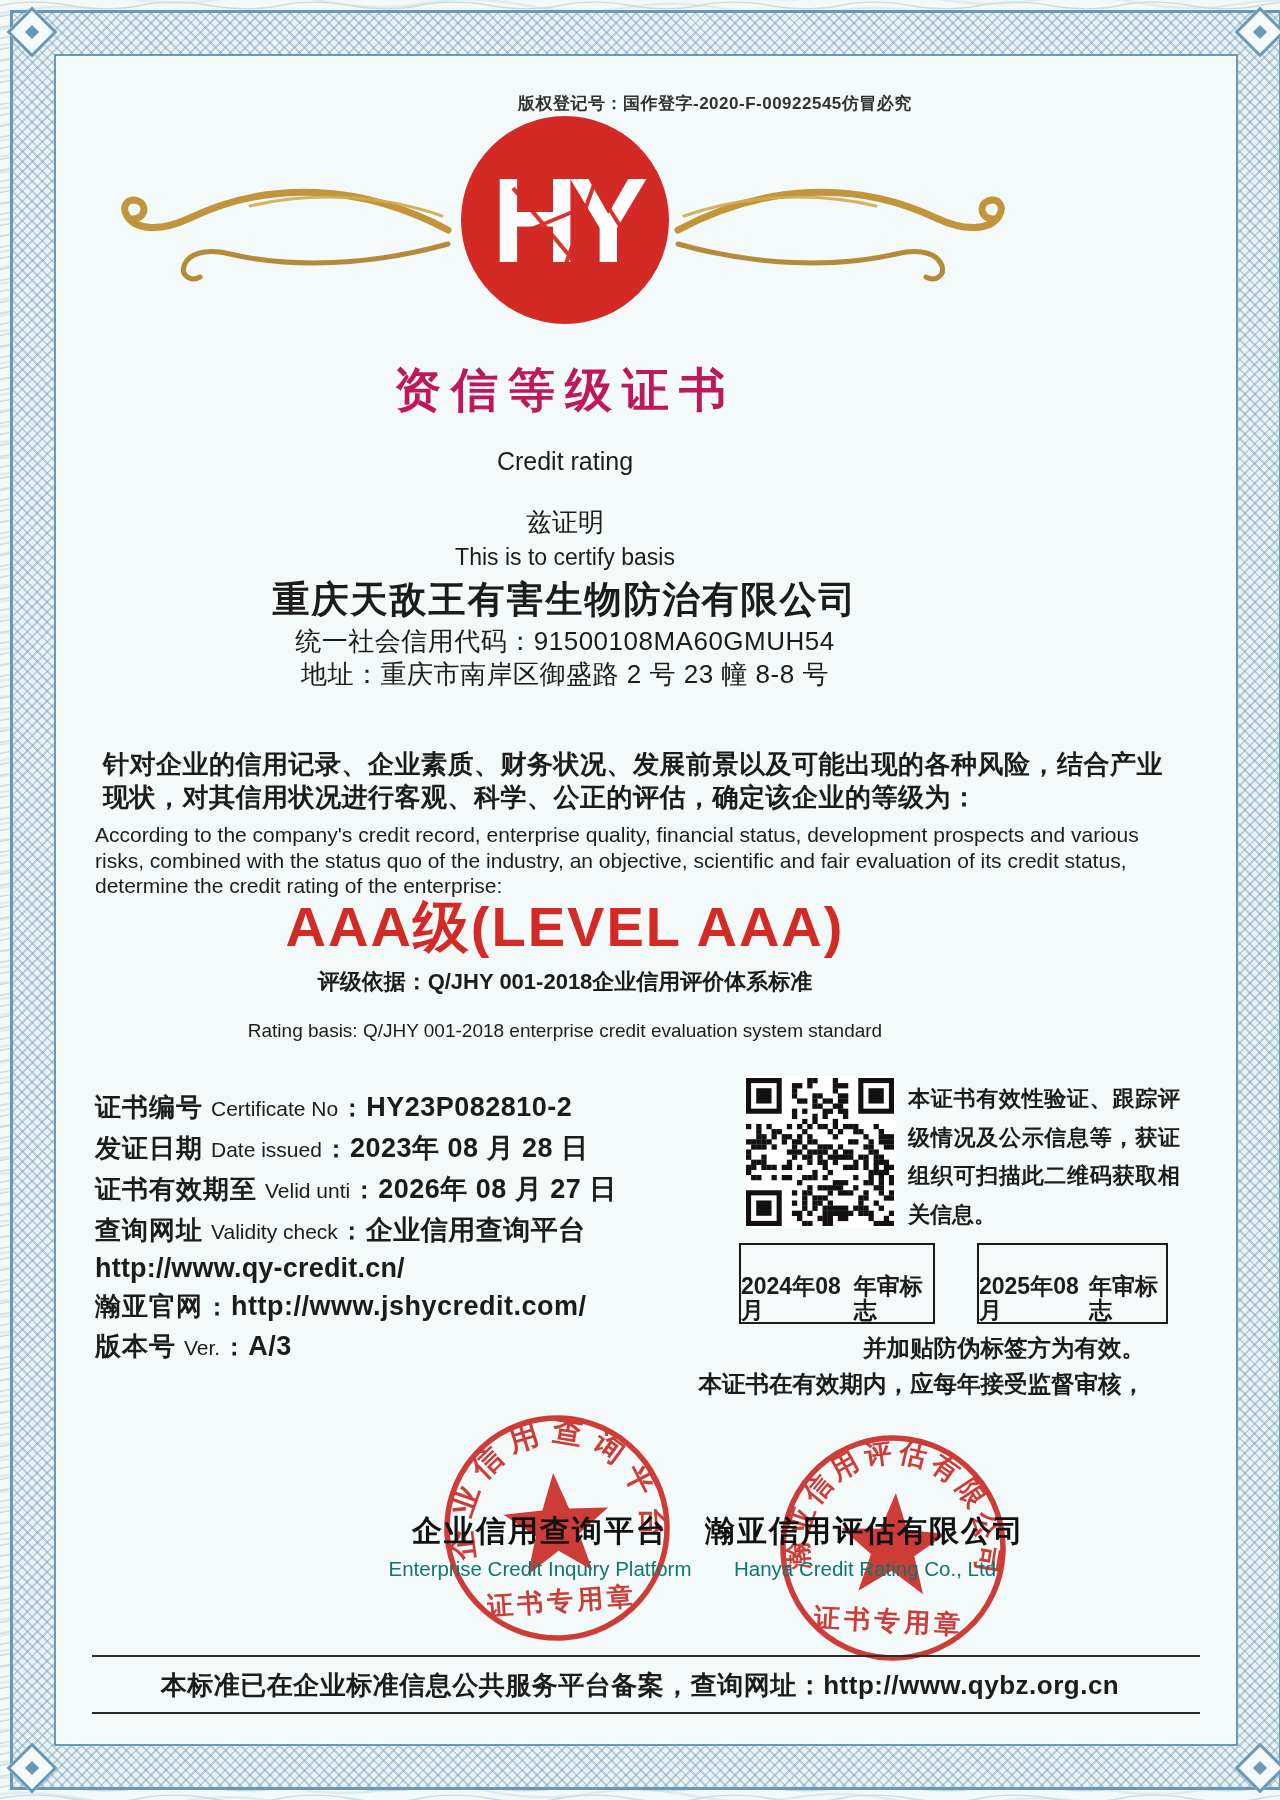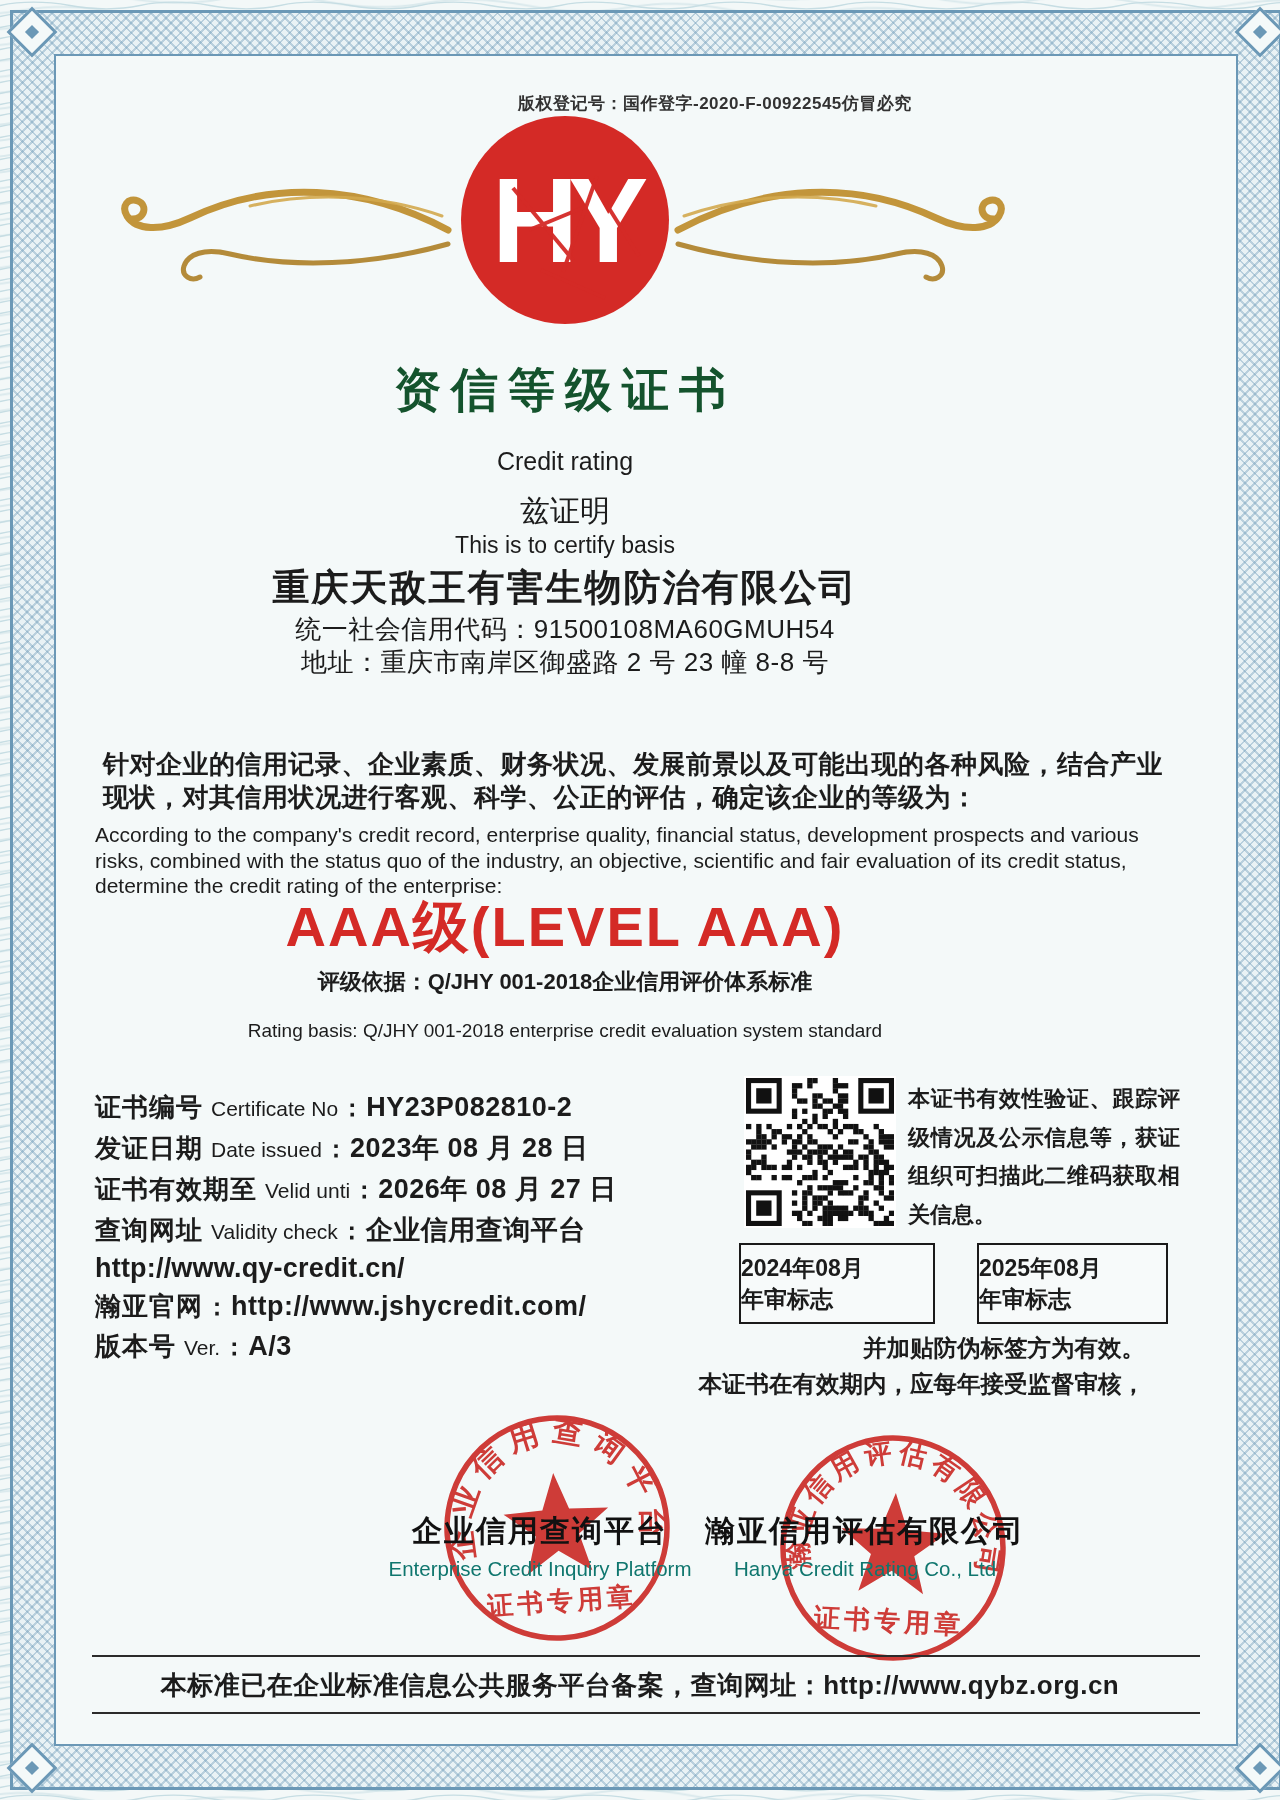--- a/index.html
+++ b/index.html
@@ -20,23 +20,23 @@
   .d-tl{left:14px;top:14px}.d-tr{right:14px;top:14px}.d-bl{left:14px;bottom:14px}.d-br{right:14px;bottom:14px}
 
   .copyright{position:absolute;left:518px;top:92px;font-size:17px;font-weight:600;color:#323232;letter-spacing:.5px;}
 
   .logo{position:absolute;left:455px;top:110px;}
   .flourish{position:absolute;top:168px;}
   .fl-left{left:118px;}
   .fl-right{left:672px;transform:scaleX(-1);}
 
   .top-center{position:absolute;left:70px;top:362px;width:990px;text-align:center;}
-  .title-zh{font-size:47px;font-weight:700;letter-spacing:10px;color:#14532d;line-height:56px;}
+  .title-zh{font-size:47px;font-weight:700;letter-spacing:10px;color:#be185d;line-height:56px;}
   .title-en{margin-top:28px;font-size:25px;font-weight:500;line-height:30px;}
-  .certify-zh{margin-top:18px;font-size:30px;line-height:33px;}
+  .certify-zh{margin-top:30px;font-size:26px;line-height:33px;}
   .certify-en{margin-top:3px;font-size:23px;line-height:30px;}
   .company{margin-top:3px;font-size:37px;font-weight:900;letter-spacing:2px;line-height:50px;}
   .meta-line{font-size:26px;line-height:33px;letter-spacing:.5px;}
 
   .statement{position:absolute;left:95px;top:740px;width:1092px;}
   .st-zh{margin:8px;font-size:26px;line-height:33px;font-weight:600;letter-spacing:.5px;}
   .st-en{margin:7px 0 0;font-size:21px;line-height:25.5px;font-weight:400;color:#1d1d1d;}
 
   .rating-center{position:absolute;left:70px;top:896px;width:990px;text-align:center;}
   .aaa{font-size:56px;font-weight:800;color:#d42a26;letter-spacing:2px;line-height:62px;}
@@ -49,21 +49,21 @@
   .den{font-size:21px;font-weight:500;margin-left:8px;}
   .dco{font-size:24px;font-weight:600;margin:0 2px;}
   .dval{font-size:27px;font-weight:600;letter-spacing:.5px;}
   .durl{font-size:27px;font-weight:600;margin-bottom:5px;letter-spacing:.2px;}
 
   .qr-box{position:absolute;left:744px;top:1076px;background:#fff;padding:2px;}
   .qr-note{position:absolute;left:908px;top:1080px;width:272px;font-size:22px;line-height:38.5px;
            font-weight:600;text-align:justify;}
 
   .mark-box{position:absolute;top:1243px;height:77px;border:2px solid #1a1a1a;background:rgba(255,255,255,.25);
-            display:flex;flex-direction:column;align-items:flex-start;justify-content:center;gap:7px;}
+            display:flex;align-items:flex-end;justify-content:center;gap:7px;}
   .mb-1{left:739px;width:192px;}
   .mb-2{left:977px;width:187px;}
   .mark-box div{font-size:23px;font-weight:600;line-height:24px;}
 
   .supervision{position:absolute;right:147px;top:1330px;text-align:right;font-size:23.5px;
                font-weight:600;line-height:36px;}
 
   .seal{position:absolute;opacity:.88;}
   .seal-left{left:437px;top:1408px;transform:rotate(-4deg);}
   .seal-right{left:773px;top:1428px;transform:rotate(3deg);}

